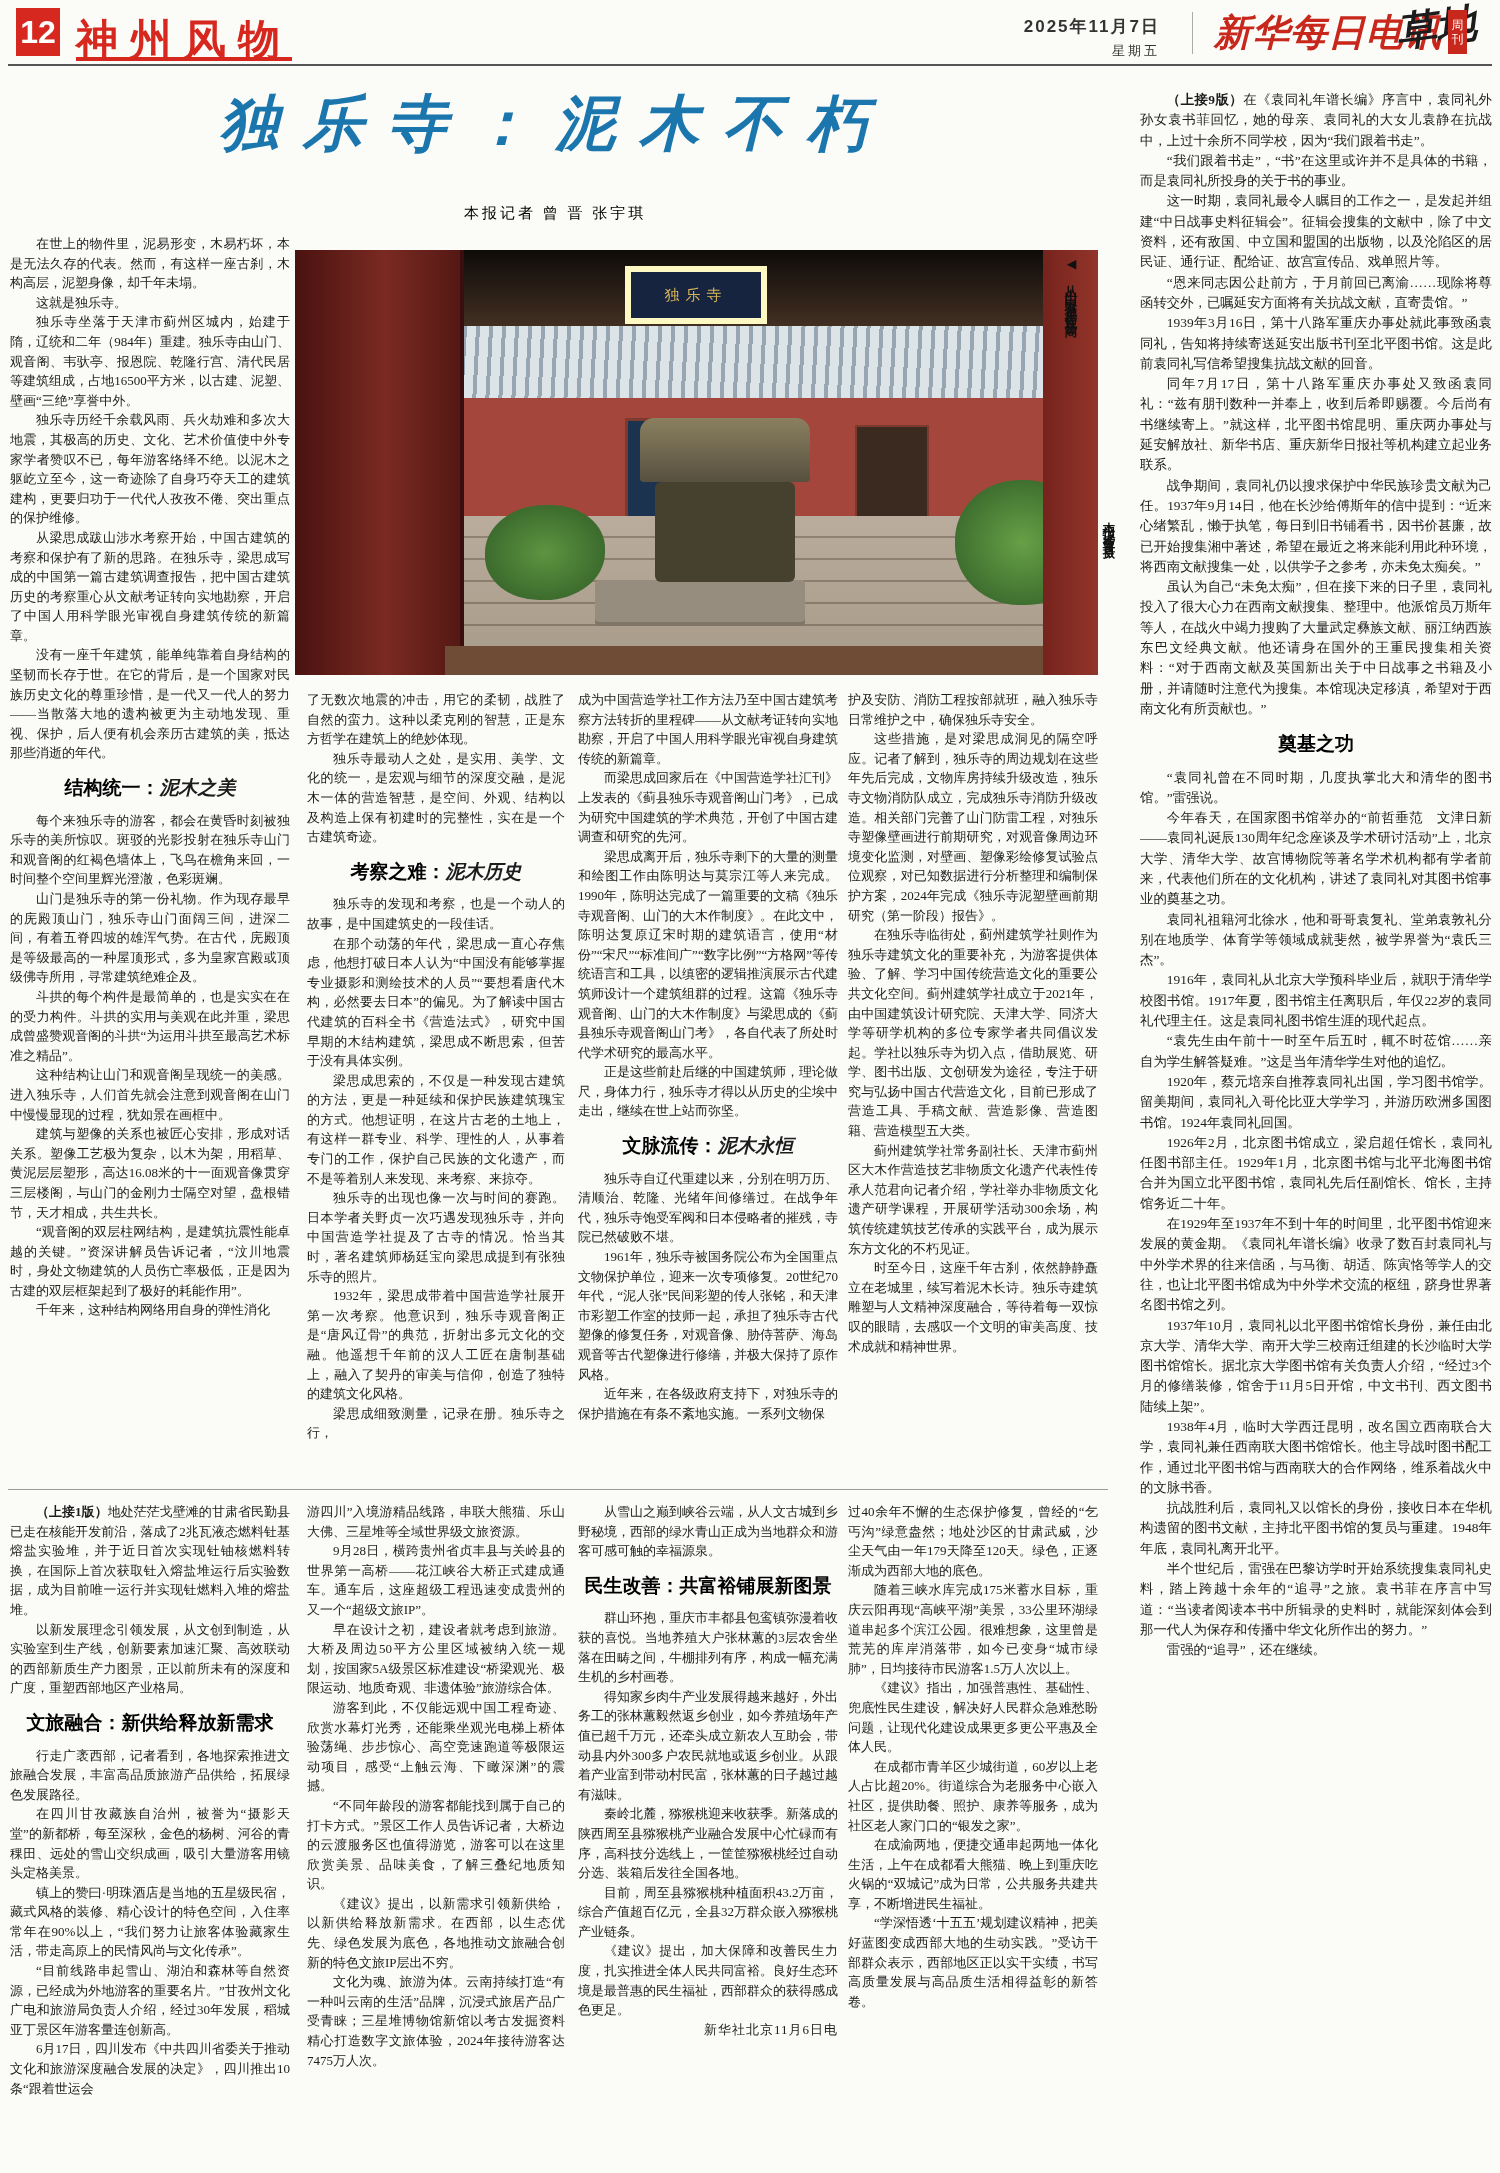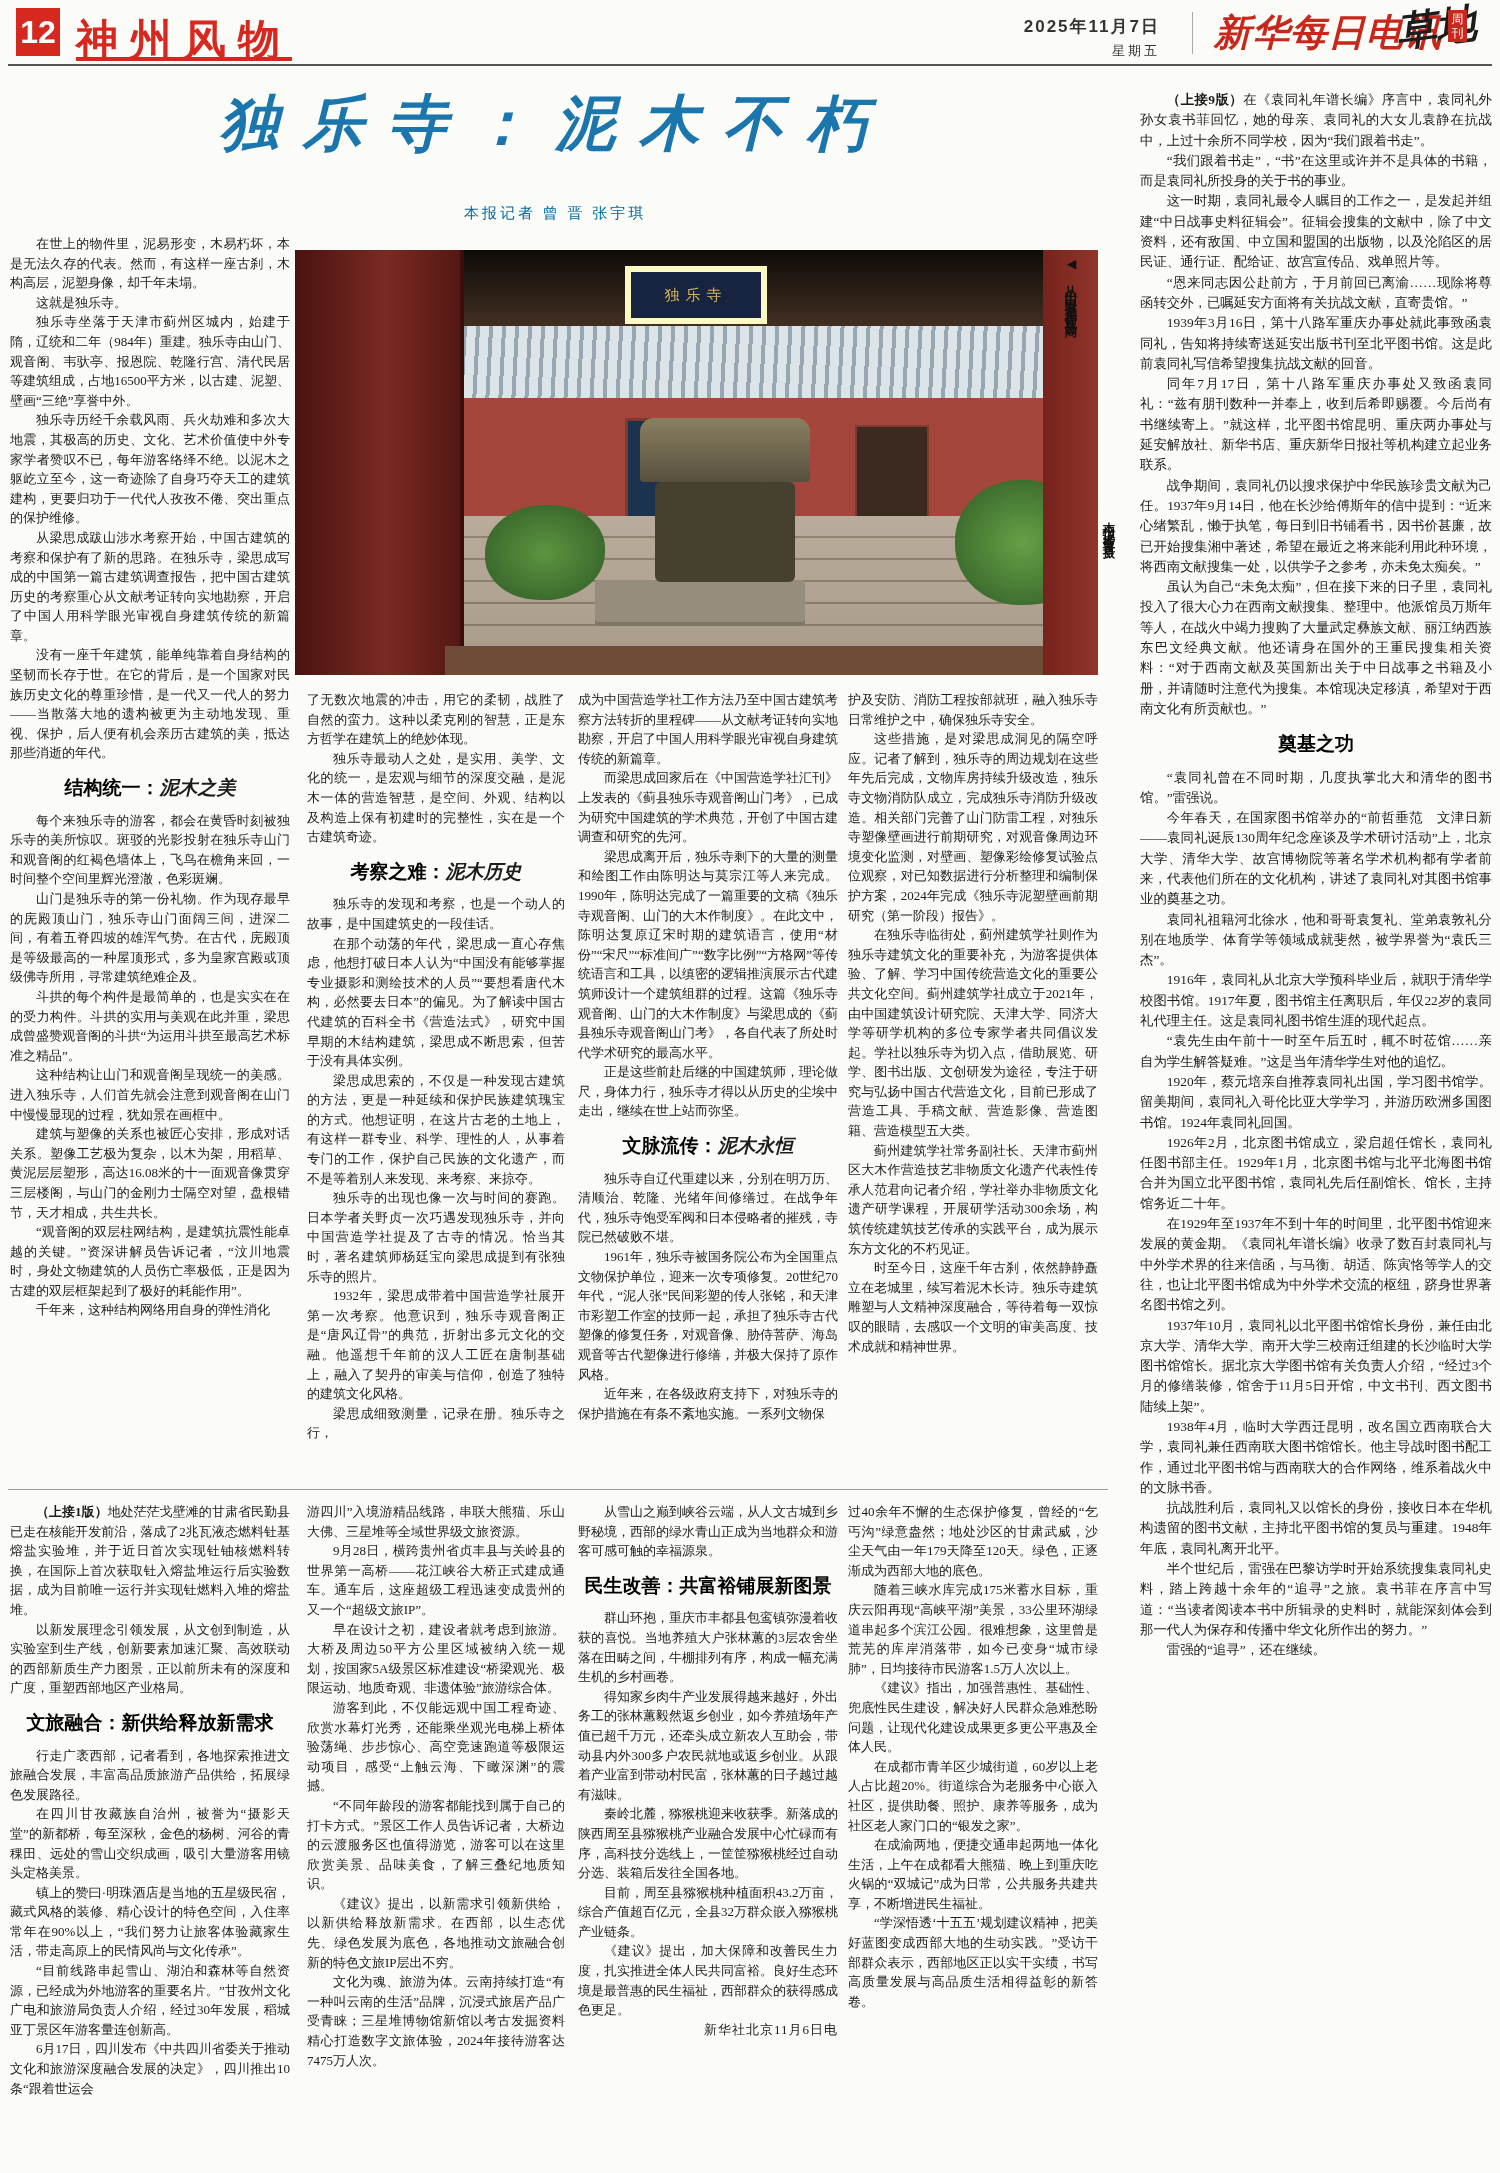--- a/index.html
+++ b/index.html
@@ -12,26 +12,26 @@
           line-height:48px;text-align:center;}
   .mh-section{left:76px;top:12px;font-size:42px;font-weight:bold;color:#d6281e;letter-spacing:12px;text-decoration:underline;}
   .mh-date{left:930px;top:15px;width:230px;text-align:right;font-family:"Liberation Sans",sans-serif;color:#333;}
   .mh-date .d1{font-size:17px;font-weight:bold;letter-spacing:2px;}
   .mh-date .d2{font-size:13px;margin-top:4px;letter-spacing:3px;}
   .mh-bar{left:1192px;top:12px;width:1px;height:42px;background:#aaa;}
   .mh-paper{left:1214px;top:8px;font-size:37px;color:#c8281c;font-weight:bold;font-style:italic;letter-spacing:1px;}
   .mh-grass{left:1396px;top:0px;font-size:40px;font-weight:bold;font-style:italic;transform:rotate(-7deg);}
   .mh-weekly{left:1448px;top:10px;width:15px;background:#c8281c;color:#fff;
              font-family:"Liberation Sans",sans-serif;font-size:12px;line-height:14px;
-             padding:2px 2px;text-align:center;}
+             padding:8px 2px;text-align:center;}
   .mh-rule{left:8px;top:64px;width:1484px;border-top:2px solid #555;}
   
   .headline{left:130px;top:84px;width:850px;text-align:center;font-size:60px;font-weight:bold;
             color:#1b76ad;letter-spacing:24px;white-space:nowrap;font-style:italic;}
-  .byline{left:130px;top:204px;width:850px;text-align:center;font-size:15px;letter-spacing:3px;color:#0369a1;}
+  .byline{left:130px;top:204px;width:850px;text-align:center;font-size:15px;letter-spacing:3px;color:#000000;}
   
   .col{position:absolute;overflow:hidden;text-align:justify;text-justify:inter-ideograph;
        font-size:13px;line-height:19.6px;}
   .col p{margin:0;text-indent:2em;}
   .col p.cont{text-indent:0;}
   .col p strong{font-weight:bold;}
   .subhead{margin:15px 0 13px;font-size:19px;text-align:center;text-indent:0;white-space:nowrap;}
   .sh-b{font-family:"Liberation Sans","DejaVu Sans",sans-serif;font-weight:bold;color:#000;}
   .sh-k{font-weight:bold;font-style:italic;}
   .dateline{text-indent:0 !important;text-align:right;letter-spacing:1px;}

